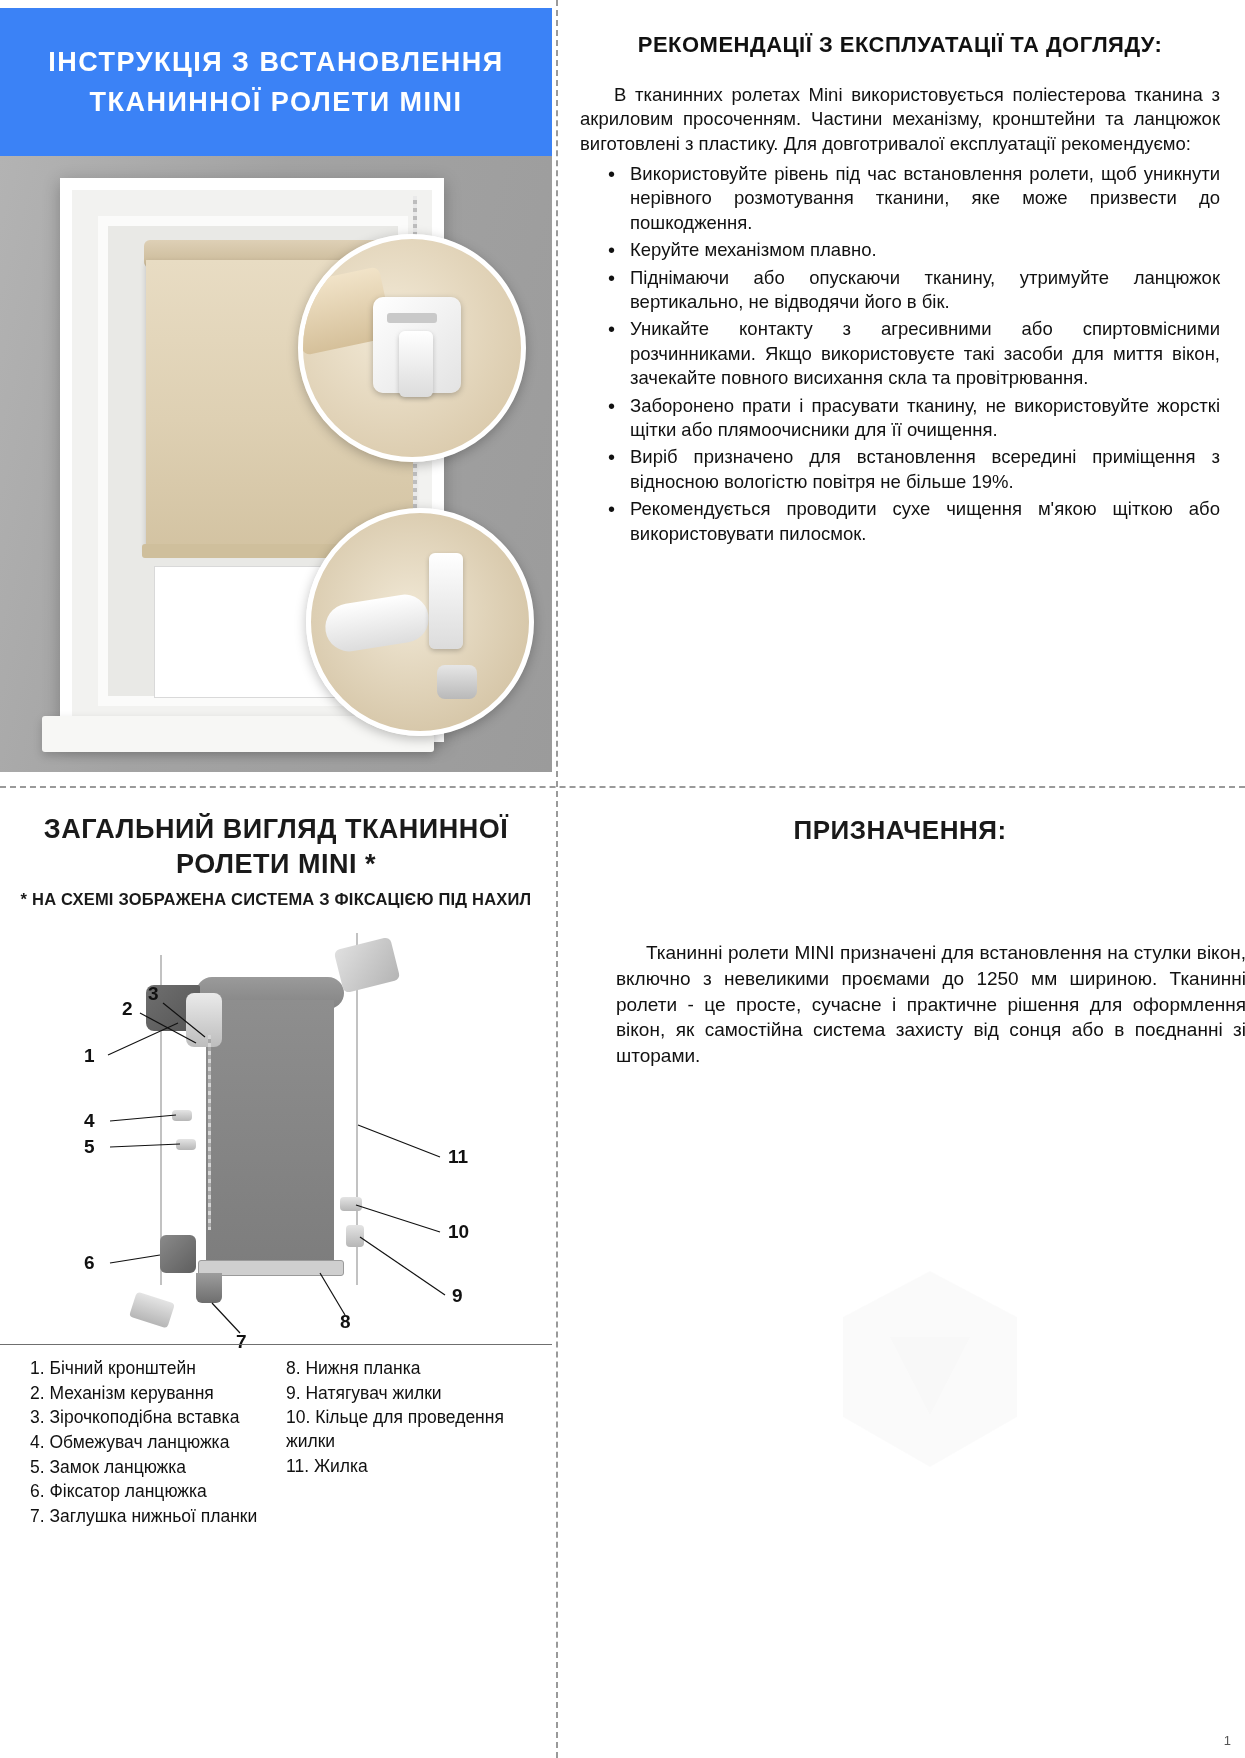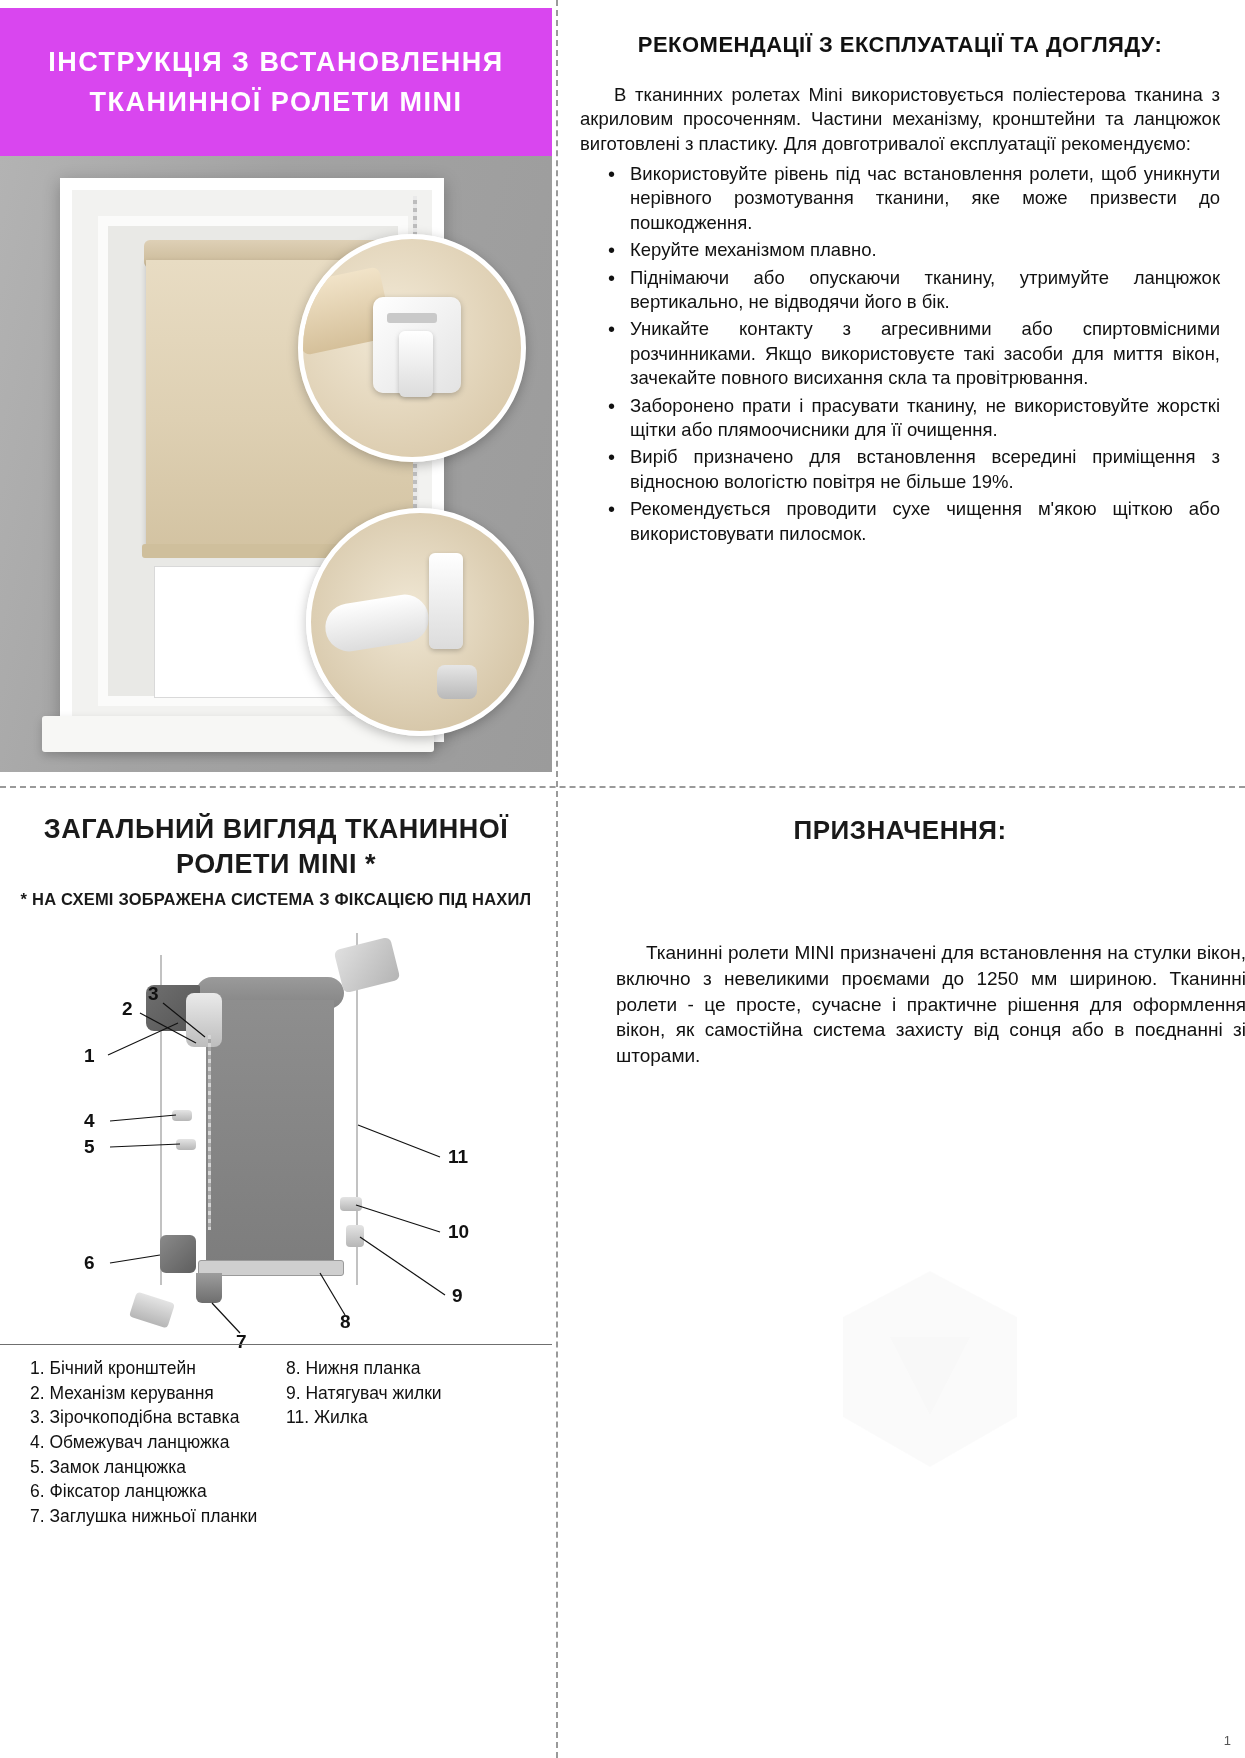--- a/index.html
+++ b/index.html
@@ -39,21 +39,21 @@
     height: 0;
     border-top: 2px dashed #9a9a9a;
   }
 
   
   .tl-header {
     position: absolute;
     left: 0; top: 8px;
     width: 552px;
     height: 148px;
-    background: #d946ef;
+    background: #3b82f6;
     display: flex;
     align-items: center;
     justify-content: center;
     text-align: center;
   }
   .tl-header-text {
     color: #ffffff;
     font-size: 27px;
     font-weight: bold;
     letter-spacing: 1.5px;
@@ -530,20 +530,21 @@
         <div class="legend-item">2. Механізм керування</div>
         <div class="legend-item">3. Зірочкоподібна вставка</div>
         <div class="legend-item">4. Обмежувач ланцюжка</div>
         <div class="legend-item">5. Замок ланцюжка</div>
         <div class="legend-item">6. Фіксатор ланцюжка</div>
         <div class="legend-item">7. Заглушка нижньої планки</div>
       </div>
       <div class="legend-col">
         <div class="legend-item">8. Нижня планка</div>
         <div class="legend-item">9. Натягувач жилки</div>
+        <div class="legend-item">10. Кільце для проведення жилки</div>
         <div class="legend-item">11. Жилка</div>
       </div>
     </div>
   </div>
 
   <div class="br-title">ПРИЗНАЧЕННЯ:</div>
   <div class="br-text">Тканинні ролети MINI призначені для встановлення на стулки вікон, включно з невеликими проємами до 1250 мм шириною. Тканинні ролети - це просте, сучасне і практичне рішення для оформлення вікон, як самостійна система захисту від сонця або в поєднанні зі шторами.</div>
 
   <svg class="watermark wm-bl" width="190" height="210" viewBox="0 0 190 210">
     <path d="M95 6 L182 52 L182 152 L95 202 L8 152 L8 52 Z" fill="#d9d9d9"></path>

